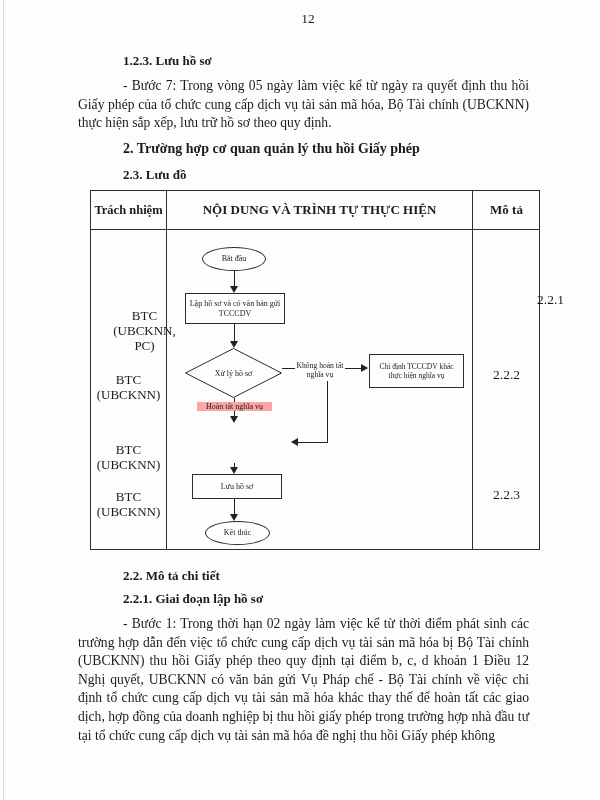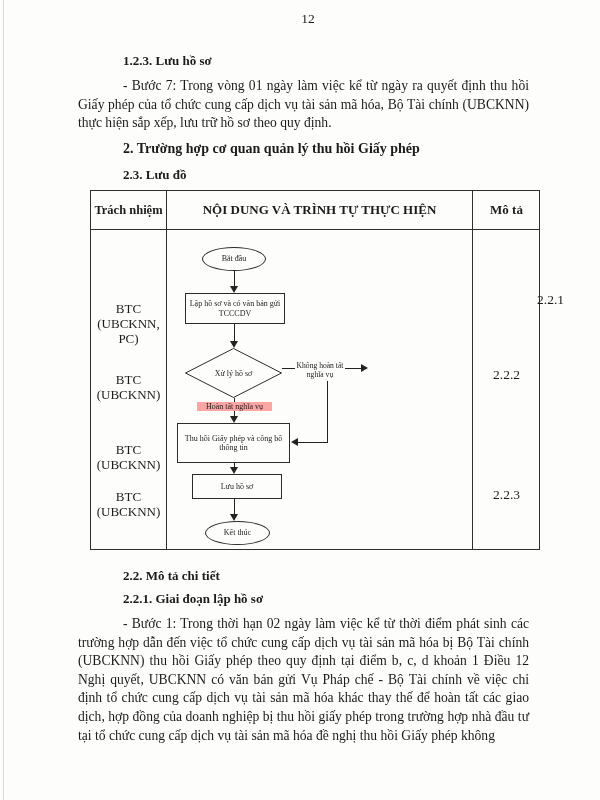--- a/index.html
+++ b/index.html
@@ -44,35 +44,35 @@
 </head>
 <body>
 
 <div class="page">
   <div class="scan-edge"></div>
 
   <div class="pageno">12</div>
 
   <div class="hd" style="top:53px;">1.2.3. Lưu hồ sơ</div>
 
-  <div class="para" style="top:77px;">- Bước 7: Trong vòng 01 ngày làm việc kể từ ngày ra quyết định thu hồi Giấy phép của tổ chức cung cấp dịch vụ tài sản mã hóa, Bộ Tài chính (UBCKNN) thực hiện sắp xếp, lưu trữ hồ sơ theo quy định.</div>
+  <div class="para" style="top:77px;">- Bước 7: Trong vòng 05 ngày làm việc kể từ ngày ra quyết định thu hồi Giấy phép của tổ chức cung cấp dịch vụ tài sản mã hóa, Bộ Tài chính (UBCKNN) thực hiện sắp xếp, lưu trữ hồ sơ theo quy định.</div>
 
   <div class="hd" style="top:141px;font-size:14px;">2. Trường hợp cơ quan quản lý thu hồi Giấy phép</div>
   <div class="hd" style="top:167px;">2.3. Lưu đồ</div>
 
   <div class="tbl">
     <div class="vdiv1"></div>
     <div class="vdiv2"></div>
     <div class="hdrline"></div>
 
     <div class="th th1">Trách nhiệm</div>
     <div class="th th3">Mô tả</div>
     <div class="th th2">NỘI DUNG VÀ TRÌNH TỰ THỰC HIỆN</div>
 
-    <div class="resp" style="top:110px;">BTC (UBCKNN, PC)</div>
+    <div class="resp" style="top:117px;margin-left:16px;">BTC (UBCKNN, PC)</div>
     <div class="resp" style="top:181px;">BTC (UBCKNN)</div>
     <div class="resp" style="top:251px;">BTC (UBCKNN)</div>
     <div class="resp" style="top:298px;">BTC (UBCKNN)</div>
 
     <div class="ref" style="top:101px;padding-left:44px;">2.2.1</div>
     <div class="ref" style="top:176px;">2.2.2</div>
     <div class="ref" style="top:296px;">2.2.3</div>
 
     <div class="flow">
 
@@ -91,30 +91,30 @@
           <polygon points="48.5,0.5 96.5,25 48.5,49.5 0.5,25" fill="#fdfdfc" stroke="#2b2b2b" stroke-width="1"></polygon>
         </svg>
         <div class="diamond-txt">Xử lý hồ sơ</div>
       </div>
 
       <div class="hline" style="left:115px;top:139px;width:13px;"></div>
       <div class="fc-lbl" style="left:125px;top:132px;width:56px;">Không hoàn tất nghĩa vụ</div>
       <div class="hline" style="left:178px;top:139px;width:16px;"></div>
       <div class="ah ah-right" style="left:194px;top:135px;"></div>
 
+      <div class="shape" style="left:202px;top:125px;width:95px;height:34px;font-size:7.5px;">Chỉ định TCCCDV khác thực hiện nghĩa vụ</div>
 
       <div class="vline" style="left:160px;top:152px;height:61px;"></div>
       <div class="hline" style="left:131px;top:213px;width:30px;"></div>
       <div class="ah ah-left" style="left:124px;top:209px;"></div>
 
       <div class="vline" style="left:67px;top:169px;height:18px;"></div>
       <div class="fc-lbl" style="left:30px;top:173px;width:75px;white-space:nowrap;background:#fca5a5;font-size:8px;">Hoàn tất nghĩa vụ</div>
       <div class="ah ah-down" style="left:63px;top:187px;"></div>
 
-      <div class="shape" style="left:10px;top:194px;width:113px;height:40px;">Thu hồi Giấy phép và công bố thông tin</div>
 
       <div class="vline" style="left:67px;top:234px;height:5px;"></div>
       <div class="ah ah-down" style="left:63px;top:238px;"></div>
 
       <div class="shape" style="left:25px;top:245px;width:90px;height:25px;">Lưu hồ sơ</div>
 
       <div class="vline" style="left:67px;top:270px;height:15px;"></div>
       <div class="ah ah-down" style="left:63px;top:285px;"></div>
 
       <div class="shape oval" style="left:38px;top:292px;width:65px;height:24px;">Kết thúc</div>

